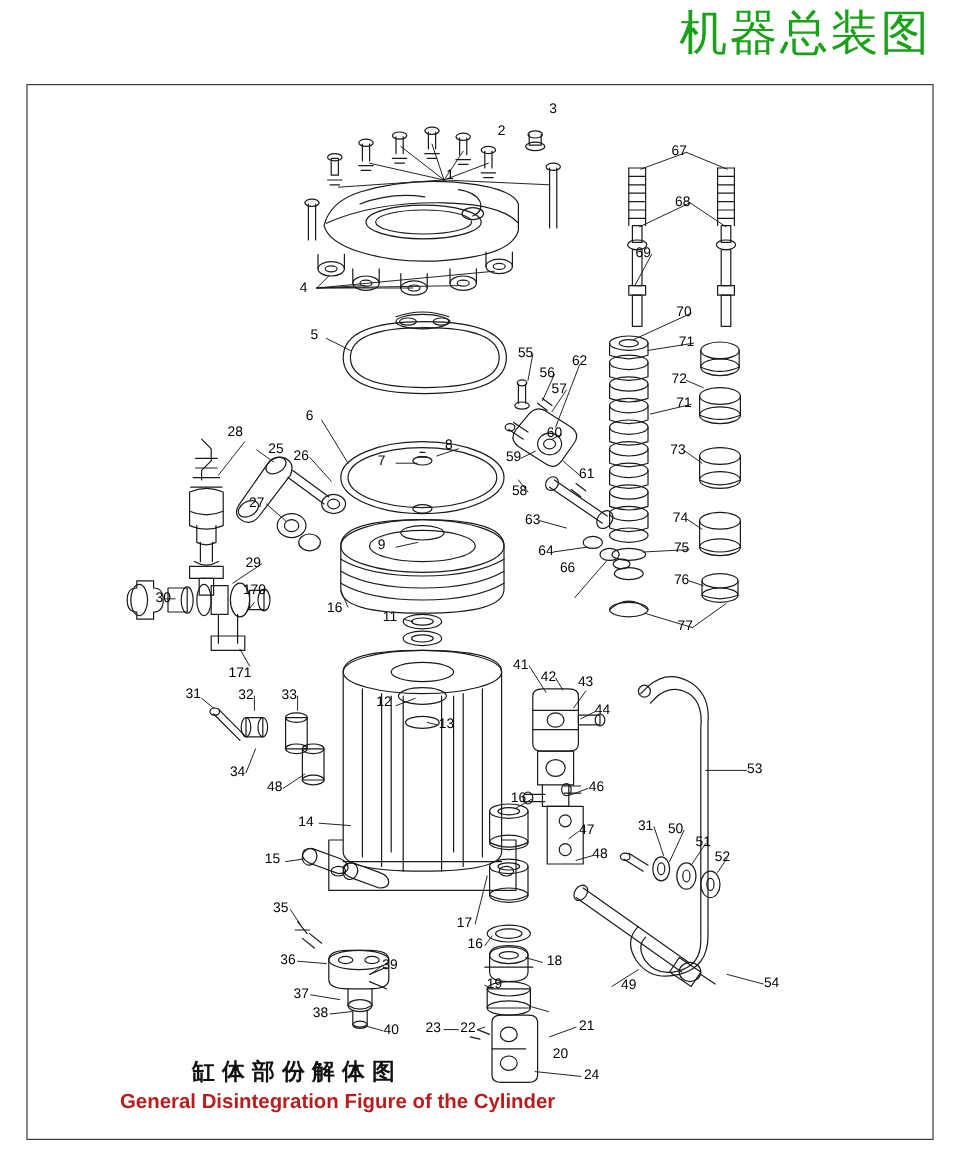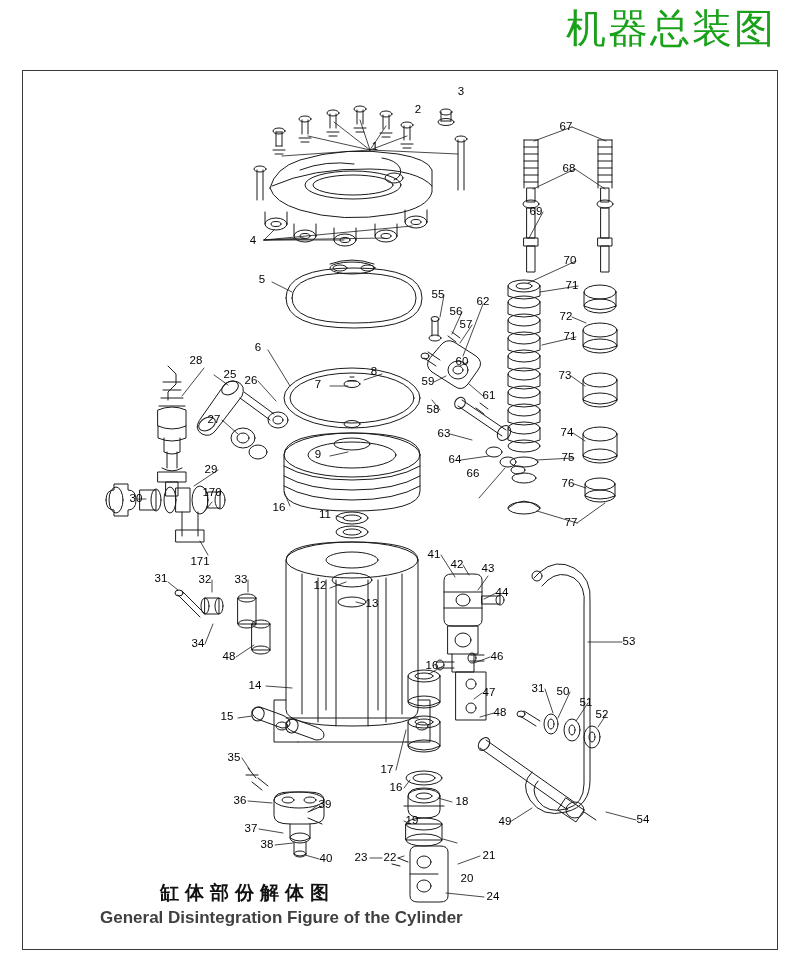--- a/index.html
+++ b/index.html
@@ -55,21 +55,21 @@
     letter-spacing: 6px;
     white-space: nowrap;
   }
   .caption-en {
     position: absolute;
     left: 100px;
     top: 908px;
     font-family: "Liberation Sans", sans-serif;
     font-size: 17px;
     font-weight: bold;
-    color: #404040;
+    color: #b91c1c;
     white-space: nowrap;
   }
   
   #drawing {
     position: absolute;
     left: 0;
     top: 0;
     width: 800px;
     height: 970px;
     pointer-events: none;
@@ -538,21 +538,21 @@
       <div class="callout" style="left: 325px; top: 805px;">39</div>
       <div class="callout" style="left: 326px; top: 859px;">40</div>
       <div class="callout" style="left: 434px; top: 555px;">41</div>
       <div class="callout" style="left: 457px; top: 565px;">42</div>
       <div class="callout" style="left: 488px; top: 569px;">43</div>
       <div class="callout" style="left: 502px; top: 593px;">44</div>
       <div class="callout" style="left: 497px; top: 657px;">46</div>
       <div class="callout" style="left: 489px; top: 693px;">47</div>
       <div class="callout" style="left: 229px; top: 657px;">48</div>
       <div class="callout" style="left: 500px; top: 713px;">48</div>
-      <div class="callout" style="left: 505px; top: 822px;">49</div>
+      <div class="callout" style="left: 524px; top: 822px;">49</div>
       <div class="callout" style="left: 563px; top: 692px;">50</div>
       <div class="callout" style="left: 586px; top: 703px;">51</div>
       <div class="callout" style="left: 602px; top: 715px;">52</div>
       <div class="callout" style="left: 538px; top: 689px;">31</div>
       <div class="callout" style="left: 629px; top: 642px;">53</div>
       <div class="callout" style="left: 643px; top: 820px;">54</div>
       <div class="callout" style="left: 438px; top: 295px;">55</div>
       <div class="callout" style="left: 456px; top: 312px;">56</div>
       <div class="callout" style="left: 466px; top: 325px;">57</div>
       <div class="callout" style="left: 433px; top: 410px;">58</div>

